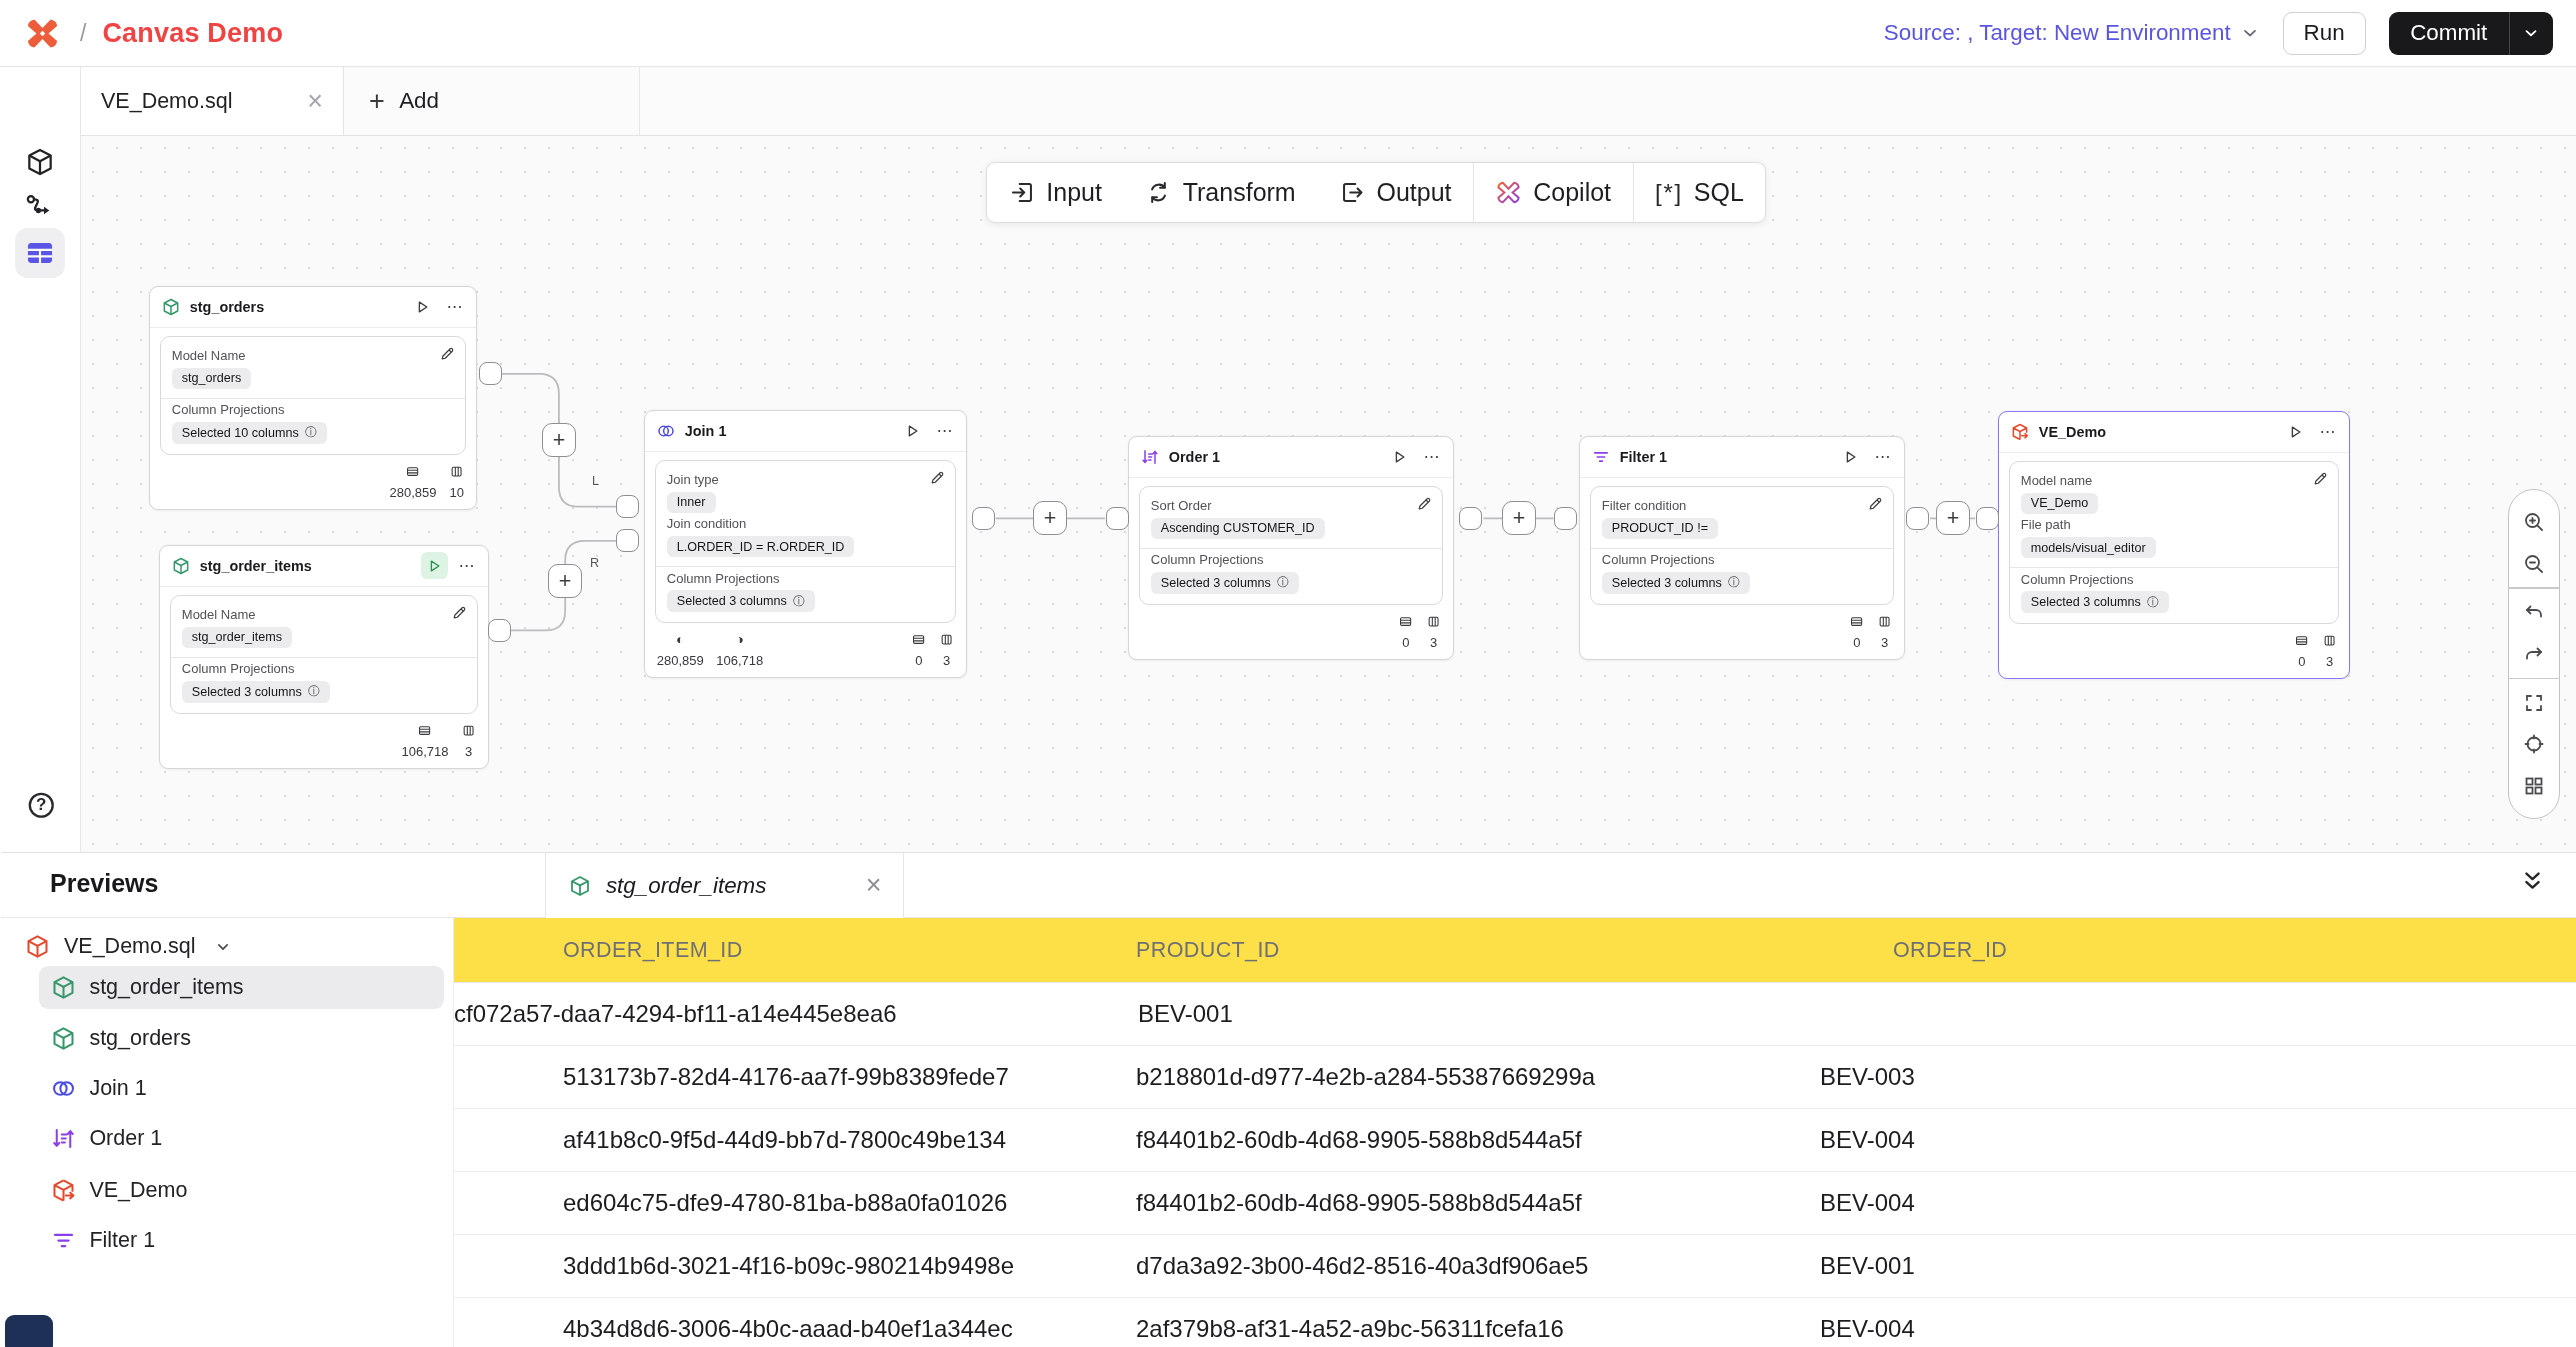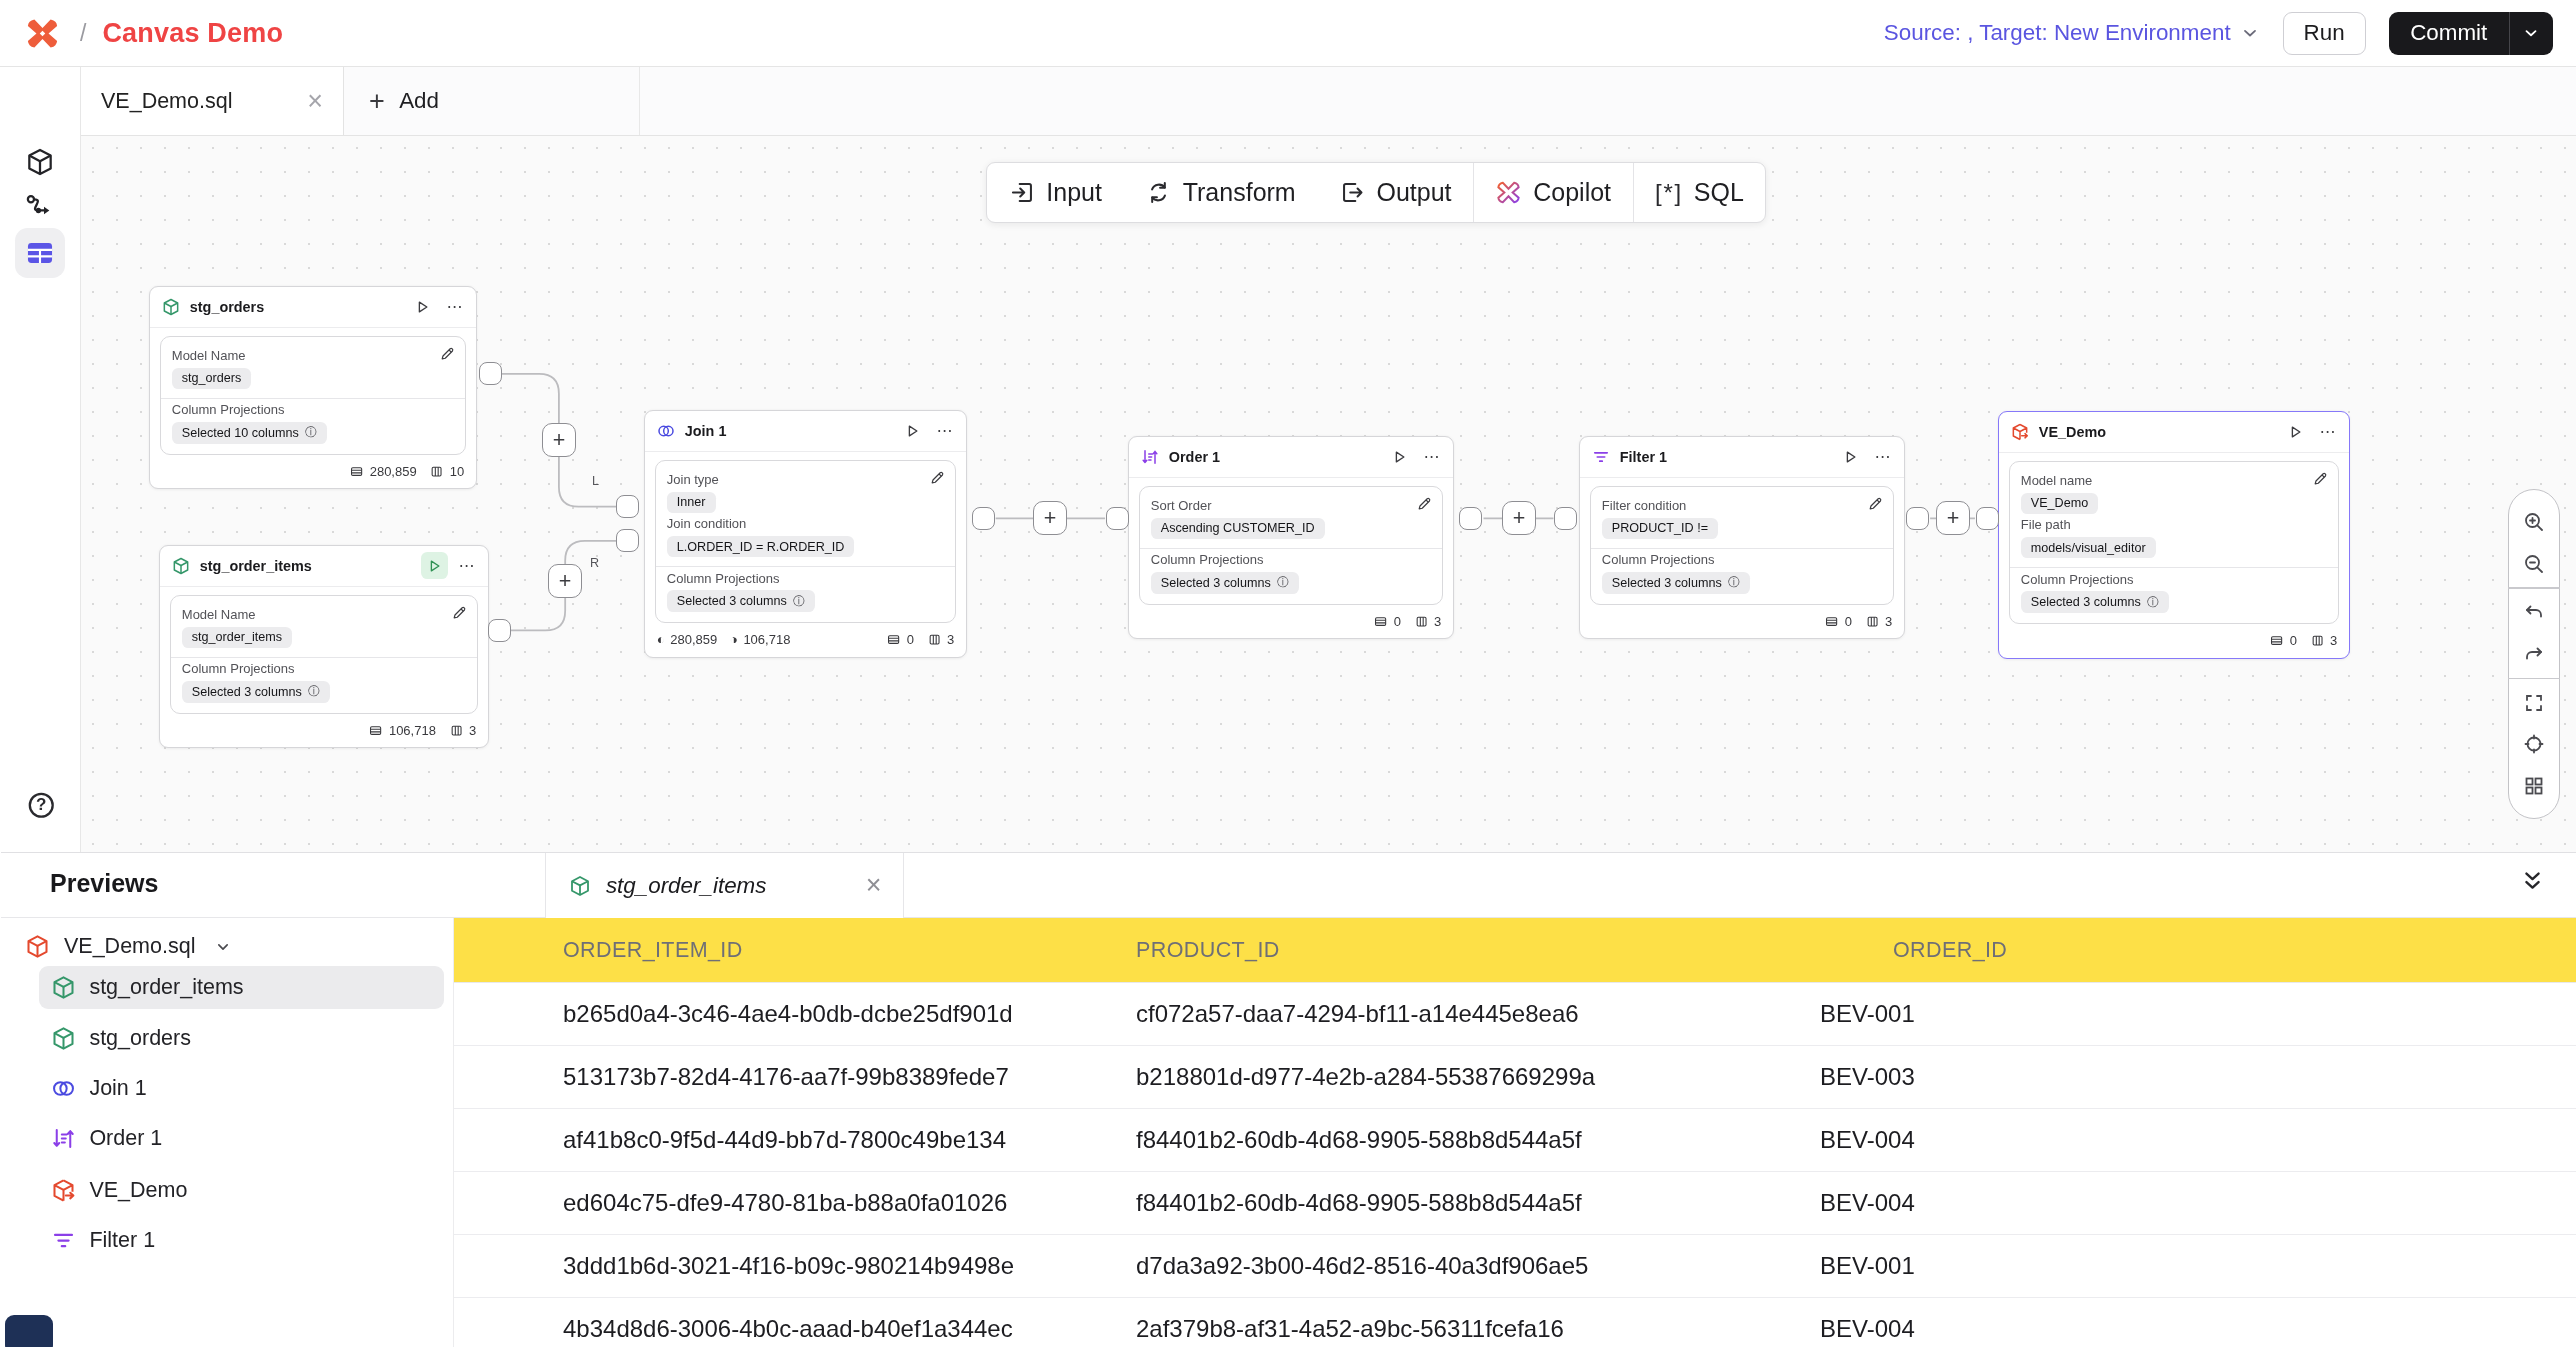--- a/index.html
+++ b/index.html
@@ -62,21 +62,21 @@
   .ndots { color:#3c3c40; font-size:16px; letter-spacing:0.9px; cursor:pointer; padding:0 1.8px; }
   .ncard { margin:8px 10px 3.6px; border:1.3px solid #d9d9dc; border-radius:10px; padding:8px 10.8px 10px; position:relative; }
   .flabel { font-size:13px; color:#525257; margin:3.6px 0 4.5px; }
   .pill { display:inline-flex; align-items:center; gap:6.3px; background:#ececee; border-radius:6.3px;
     padding:3.6px 10px; font-size:12.6px; font-weight:500; color:#151518; white-space:nowrap; cursor:default; }
   .pill .info { font-size:11.7px; color:#4a4a4f; }
   .card-div { height:0.9px; background:#e6e6e9; margin:9px -10.8px 3.6px; }
   .npencil { position:absolute; top:8px; right:9px; color:#3c3c40; cursor:pointer; }
   .nfooter { display:flex; align-items:center; gap:12.6px; padding:5.4px 11.7px 9px; font-size:13px; color:#39393d; }
   .nfooter .spacer { flex:1; }
-  .stat { display:flex; align-items:center; gap:5.4px; }
+  .stat { display:flex; align-items:center; gap:5.4px;flex-direction:column; }
   .half-glyph { font-size:13.5px; color:#39393d; }
 
   
   .ctoolbar { position:absolute; left:986px; top:162px; height:61px; background:#fff; border:0.9px solid #dddde0;
     border-radius:9px; box-shadow:0 1.8px 7.2px rgba(0,0,0,.07); display:flex; align-items:stretch; z-index:5; }
   .ct-item { display:flex; align-items:center; gap:10.8px; padding:0 21.5px; font-size:25px; color:#1f1f22; cursor:pointer; }
   .ct-div { width:0.9px; background:#e4e4e7; }
   .sql-glyph { font-size:24px; letter-spacing:1.8px; color:#2a2a2e; }
 
   
@@ -731,21 +731,20 @@
       </div>
     </div>
 
     <div class="ptable">
       <div class="thead">
         <div class="th c1">ORDER_ITEM_ID</div>
         <div class="th c3">PRODUCT_ID</div>
         <div class="th c2">ORDER_ID</div>
       </div>
       <div class="trow2">
-        <div class="td c1">b265d0a4-3c46-4ae4-b0db-dcbe25df901d</div>
         <div class="td c2">cf072a57-daa7-4294-bf11-a14e445e8ea6</div>
         <div class="td c3">BEV-001</div>
       </div>
       <div class="trow2">
         <div class="td c1">513173b7-82d4-4176-aa7f-99b8389fede7</div>
         <div class="td c2">b218801d-d977-4e2b-a284-55387669299a</div>
         <div class="td c3">BEV-003</div>
       </div>
       <div class="trow2">
         <div class="td c1">af41b8c0-9f5d-44d9-bb7d-7800c49be134</div>

